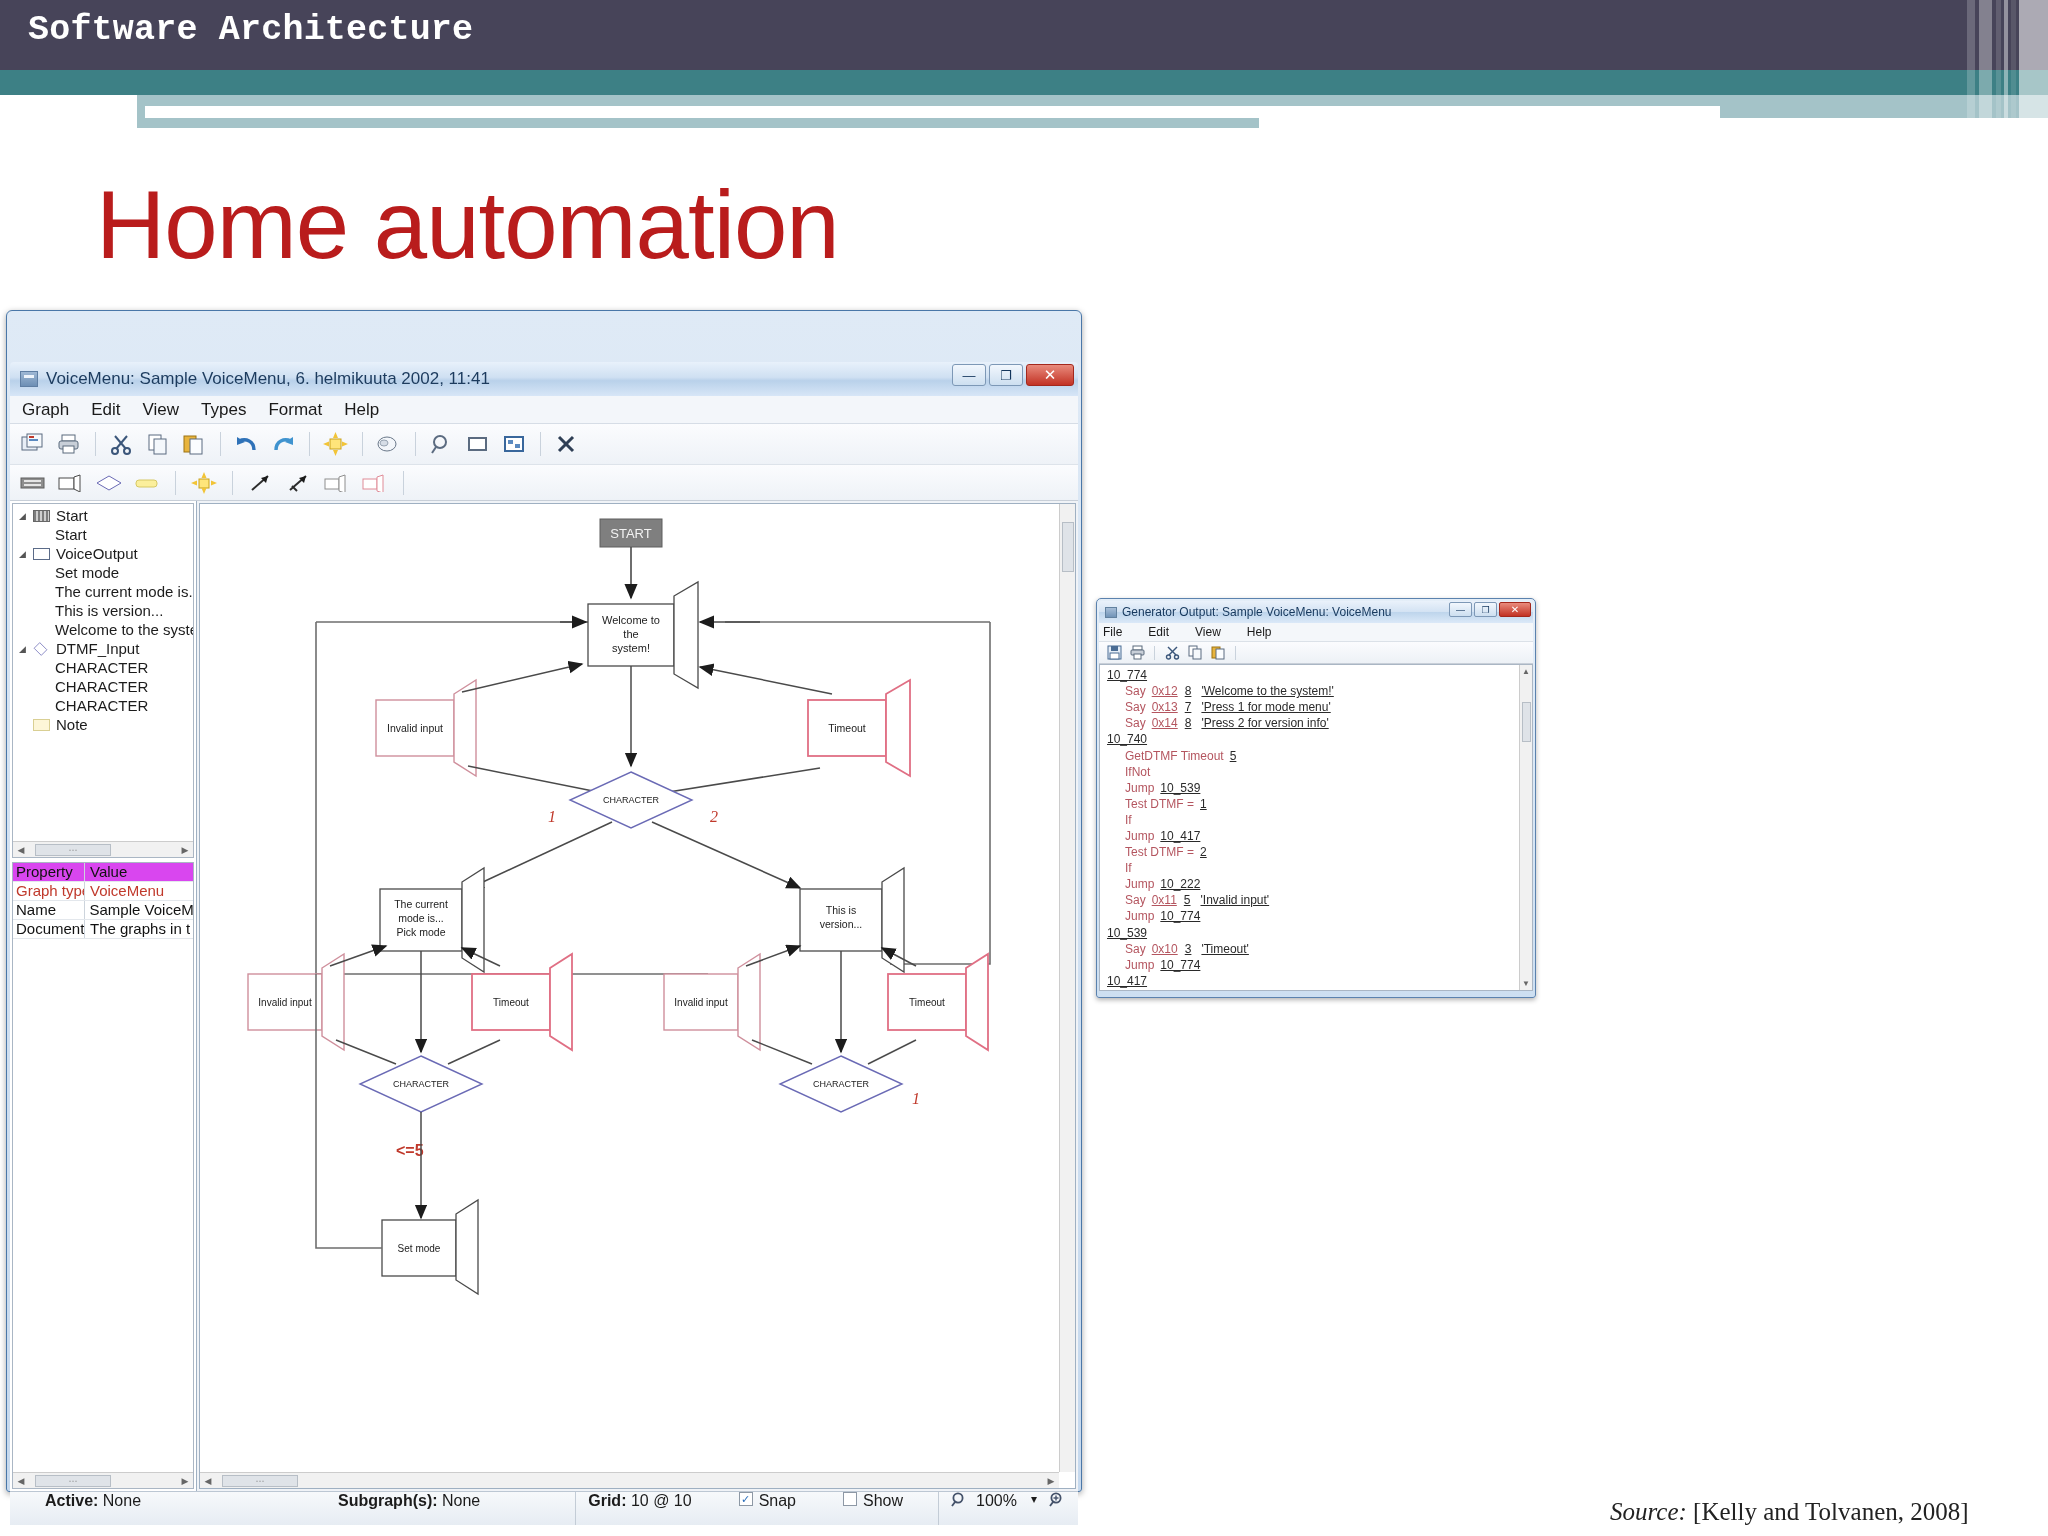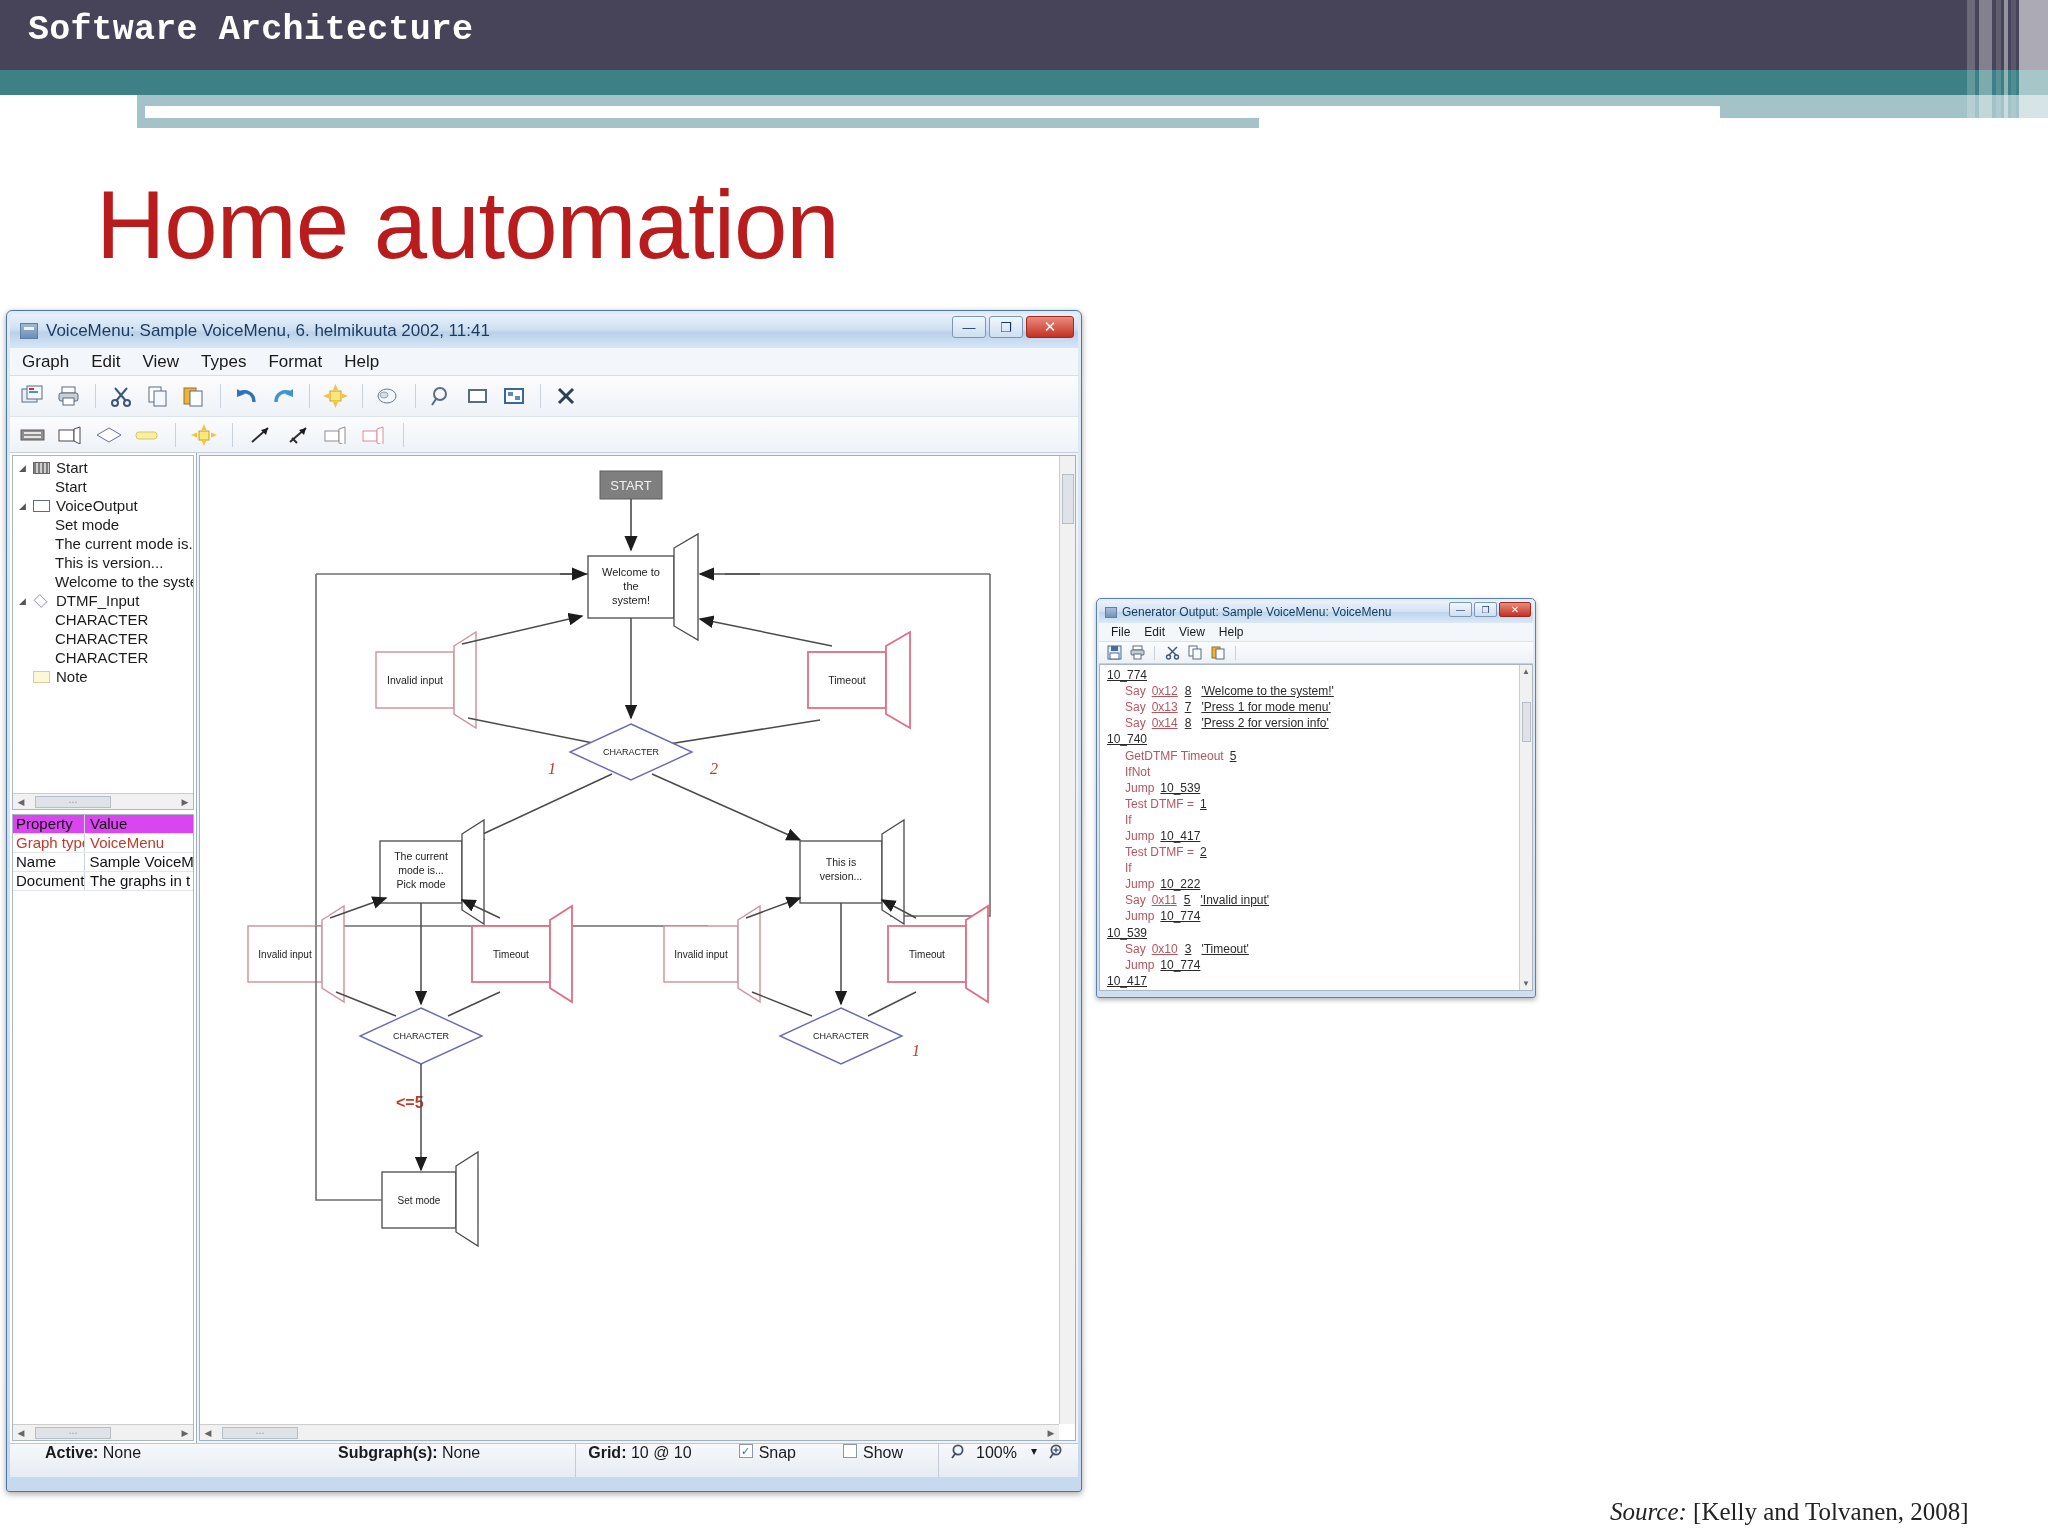--- a/index.html
+++ b/index.html
@@ -30,21 +30,21 @@
      transform:rotate(-90deg);transform-origin:left top;z-index:3;}
 
   #source-note{position:absolute;left:1610px;top:1512px;font-family:"Liberation Serif",serif;font-size:25px;color:#222;z-index:9;white-space:nowrap;transform:translateY(-50%);}
   #source-note i{font-style:italic;}
 
   
   #app-window{position:absolute;left:6px;top:310px;width:1076px;height:1182px;z-index:10;
      background:linear-gradient(180deg,#dfeaf6,#c6d9ee);border:1px solid #4a77a8;border-radius:6px 6px 3px 3px;
      box-shadow:0 2px 6px rgba(0,0,0,.35);padding:3px;}
   #app-titlebar{height:34px;background:linear-gradient(180deg,#e8f1fb 0%,#cfe0f2 45%,#b9d1ea 55%,#d7e6f7 100%);
-     border-radius:4px 4px 0 0;display:flex;align-items:center;padding:0 4px;position:relative;}
+     border-radius:4px 4px 0 0;display:flex;align-items:center;padding:0 4px;position:relative;margin-top:48px;}
   #app-title-icon{width:18px;height:16px;margin:0 8px 0 6px;background:linear-gradient(180deg,#9fb8d4,#6d8fb5);border:1px solid #5f7ea3;position:relative;}
   #app-title-icon:after{content:"";position:absolute;left:3px;top:3px;width:10px;height:3px;background:#eef4fb;}
   #app-title-text{font-size:17px;color:#1c3b5e;white-space:nowrap;}
   .wbtns{position:absolute;right:4px;top:2px;display:flex;gap:3px;}
   .wbtn{width:34px;height:22px;border:1px solid #7d98b6;border-radius:3px;background:linear-gradient(180deg,#f2f7fd,#cddff0);
      display:flex;align-items:center;justify-content:center;font-size:13px;color:#13365c;}
   .wbtn.close{width:48px;background:linear-gradient(180deg,#e98b7d,#c23224);border-color:#a3281d;color:#fff;font-size:15px;}
 
   #app-menubar{height:28px;background:#f3f6fa;border-bottom:1px solid #d6dde6;display:flex;align-items:center;padding-left:12px;gap:22px;}
   .menu-item{font-size:17px;color:#1a1a1a;cursor:default;}
@@ -92,21 +92,21 @@
   
   #gen-window{position:absolute;left:1096px;top:598px;width:440px;height:400px;z-index:11;
      background:linear-gradient(180deg,#e4eef8,#cddff1);border:1px solid #5b82ae;border-radius:5px 5px 3px 3px;
      box-shadow:0 2px 5px rgba(0,0,0,.3);padding:2px;}
   #gen-titlebar{height:22px;background:linear-gradient(180deg,#eaf2fb 0%,#d3e2f3 50%,#bed5ec 52%,#dbe9f8 100%);border-radius:3px 3px 0 0;display:flex;align-items:center;padding:0 2px;position:relative;}
   #gen-title-icon{width:12px;height:11px;margin:0 5px 0 4px;background:linear-gradient(180deg,#a7bed8,#7194b8);border:1px solid #62819f;}
   #gen-title-text{font-size:12px;color:#16385d;white-space:nowrap;}
   .gwbtns{position:absolute;right:2px;top:1px;display:flex;gap:2px;}
   .gwbtn{width:23px;height:15px;border:1px solid #7d98b6;border-radius:2px;background:linear-gradient(180deg,#f2f7fd,#cddff0);display:flex;align-items:center;justify-content:center;font-size:9px;color:#13365c;}
   .gwbtn.close{width:32px;background:linear-gradient(180deg,#e98b7d,#c23224);border-color:#a3281d;color:#fff;font-size:10px;}
-  #gen-menubar{height:19px;background:#f4f7fa;border-bottom:1px solid #dbe1e8;display:flex;align-items:center;padding-left:12px;gap:14px;}
+  #gen-menubar{height:19px;background:#f4f7fa;border-bottom:1px solid #dbe1e8;display:flex;align-items:center;padding-left:4px;gap:26px;}
   .gmenu{font-size:12px;color:#1a1a1a;}
   #gen-toolbar{height:22px;background:linear-gradient(180deg,#fbfcfe,#edf1f6);border-bottom:1px solid #c8cfd8;display:flex;align-items:center;padding-left:6px;gap:5px;}
   .gtbi{width:18px;height:18px;display:flex;align-items:center;justify-content:center;}
   #gen-code{position:absolute;left:2px;right:2px;top:65px;bottom:6px;background:#fff;border:1px solid #aab6c4;overflow:hidden;}
   #gen-code-scroll{position:absolute;right:0;top:0;width:13px;bottom:0;background:#f1f1f1;border-left:1px solid #ccc;}
   .code-line{height:16.1px;font-size:12px;white-space:nowrap;display:flex;align-items:center;}
   .code-line.label{padding-left:7px;}
   .code-line.stmt{padding-left:25px;}
   .lbl{color:#2a2a2a;text-decoration:underline;}
   .kw{color:#b4555f;margin-right:6px;}

